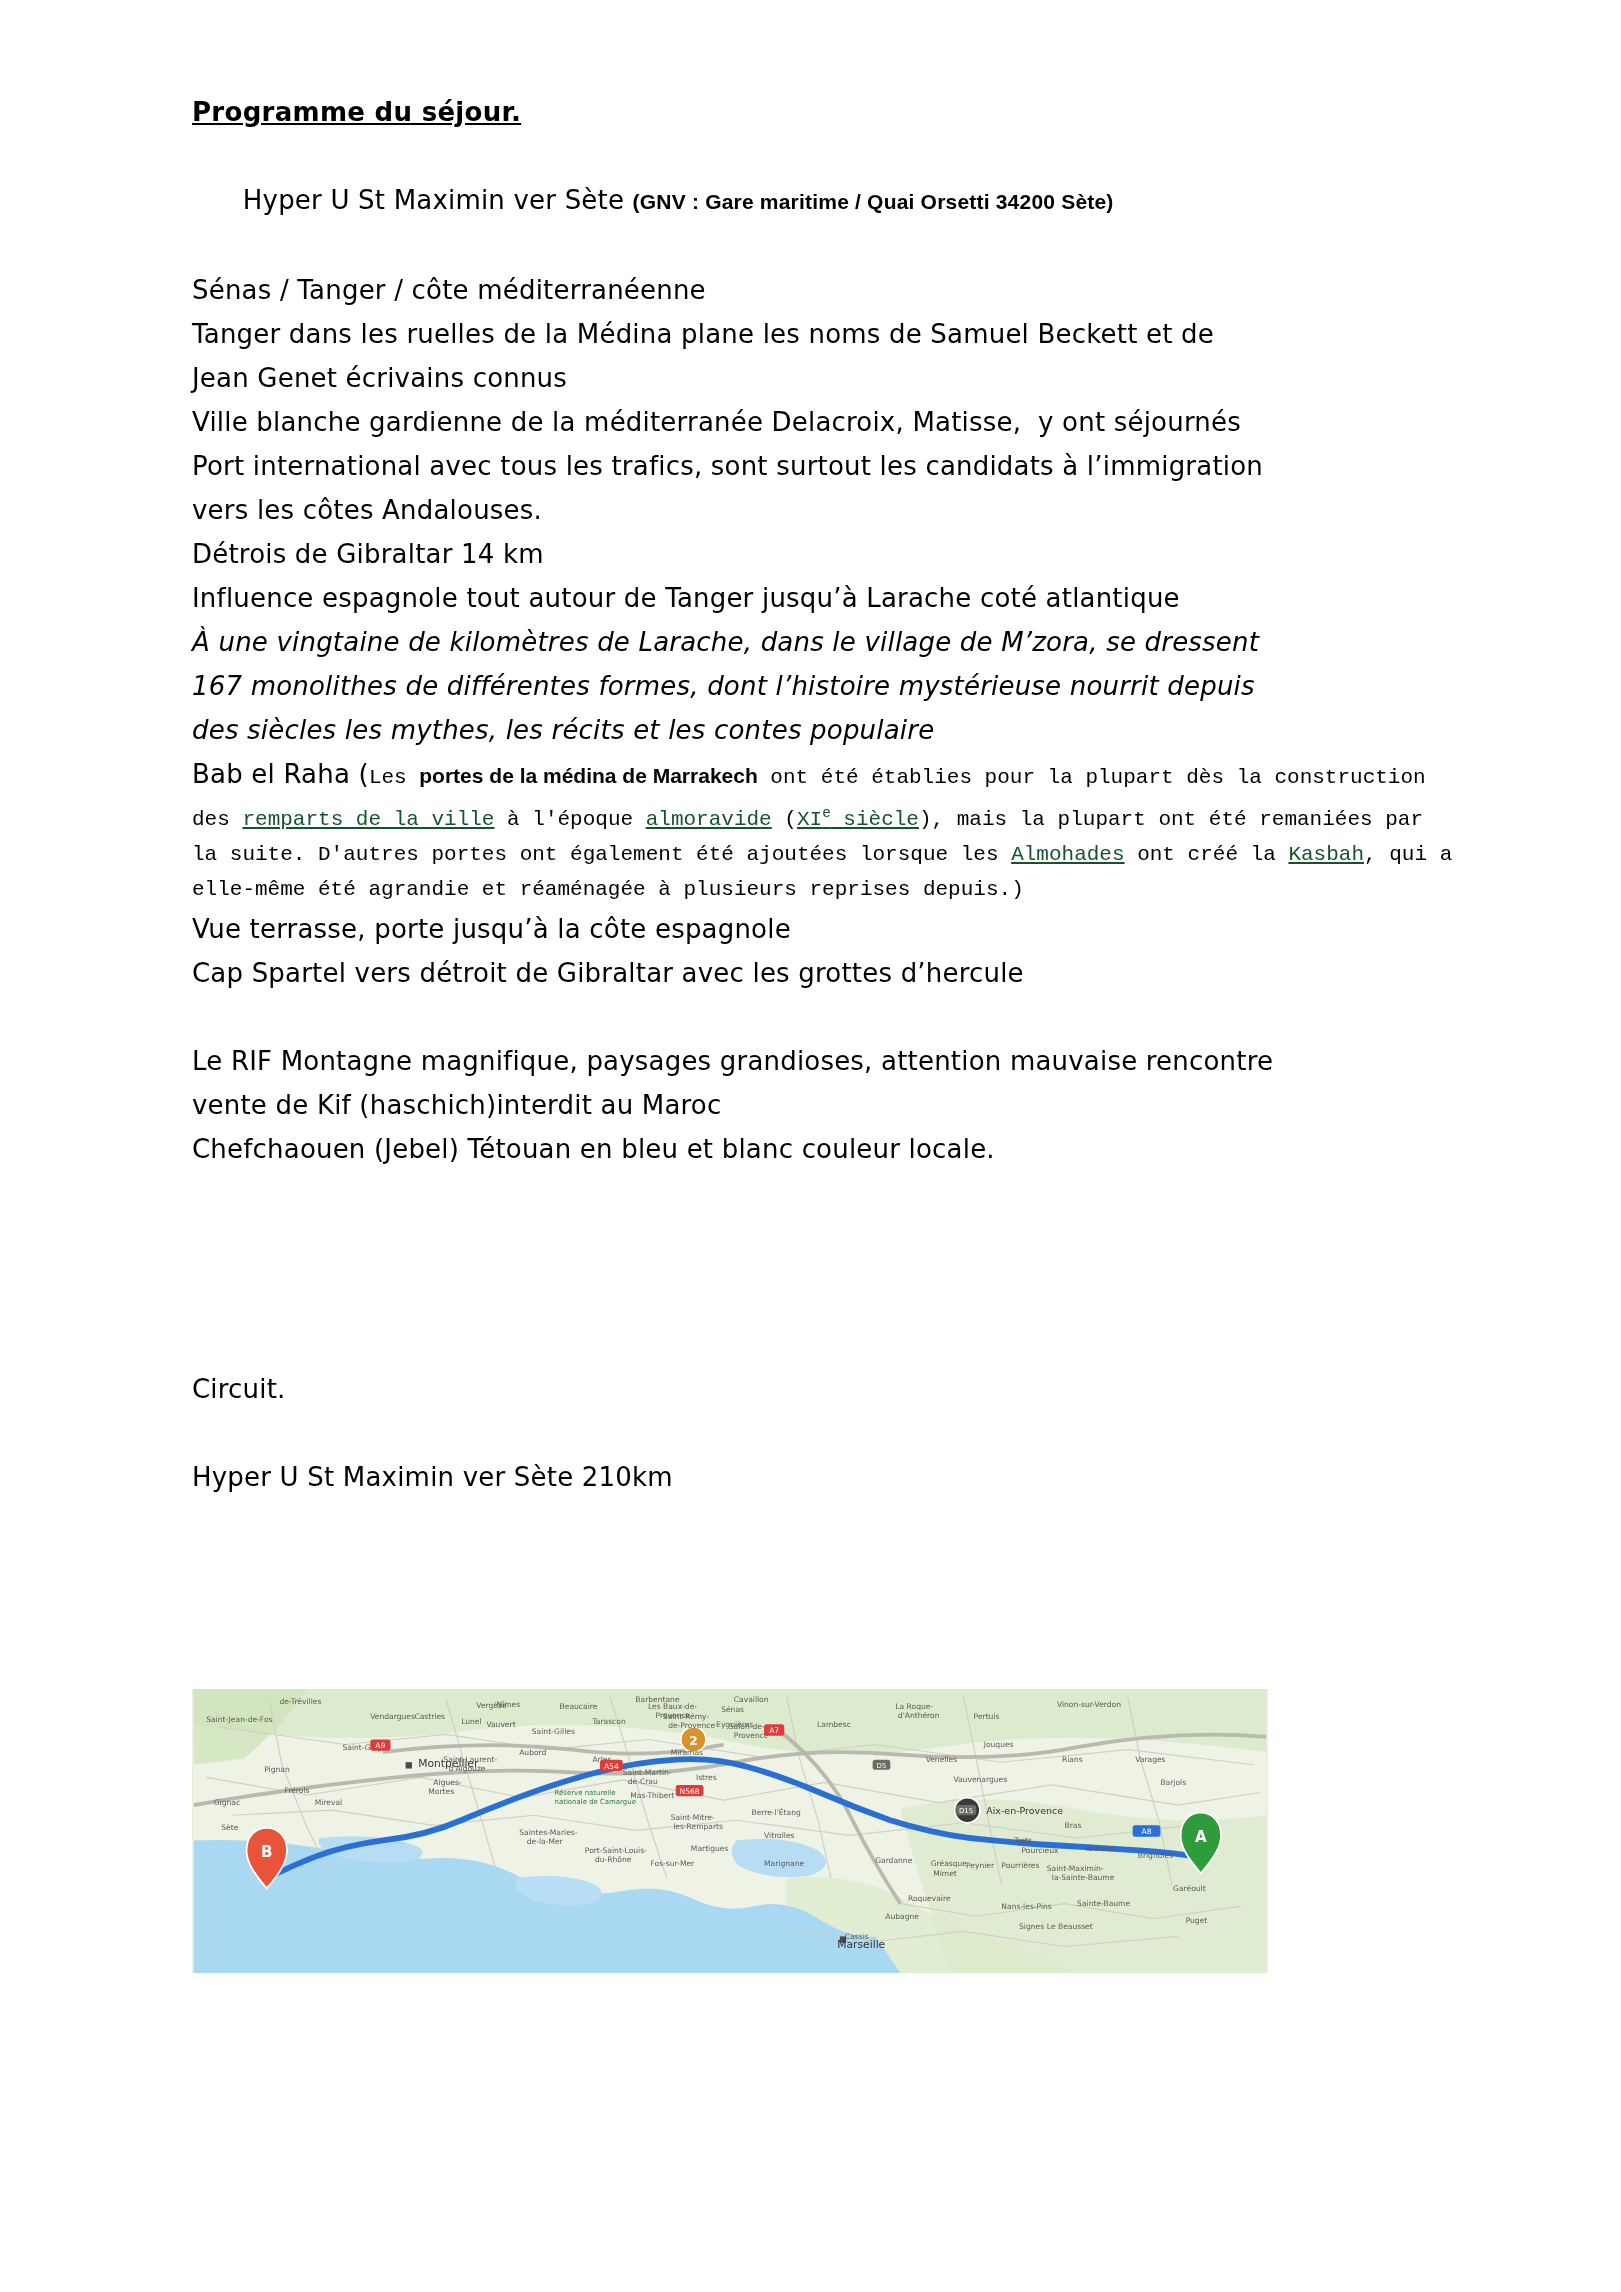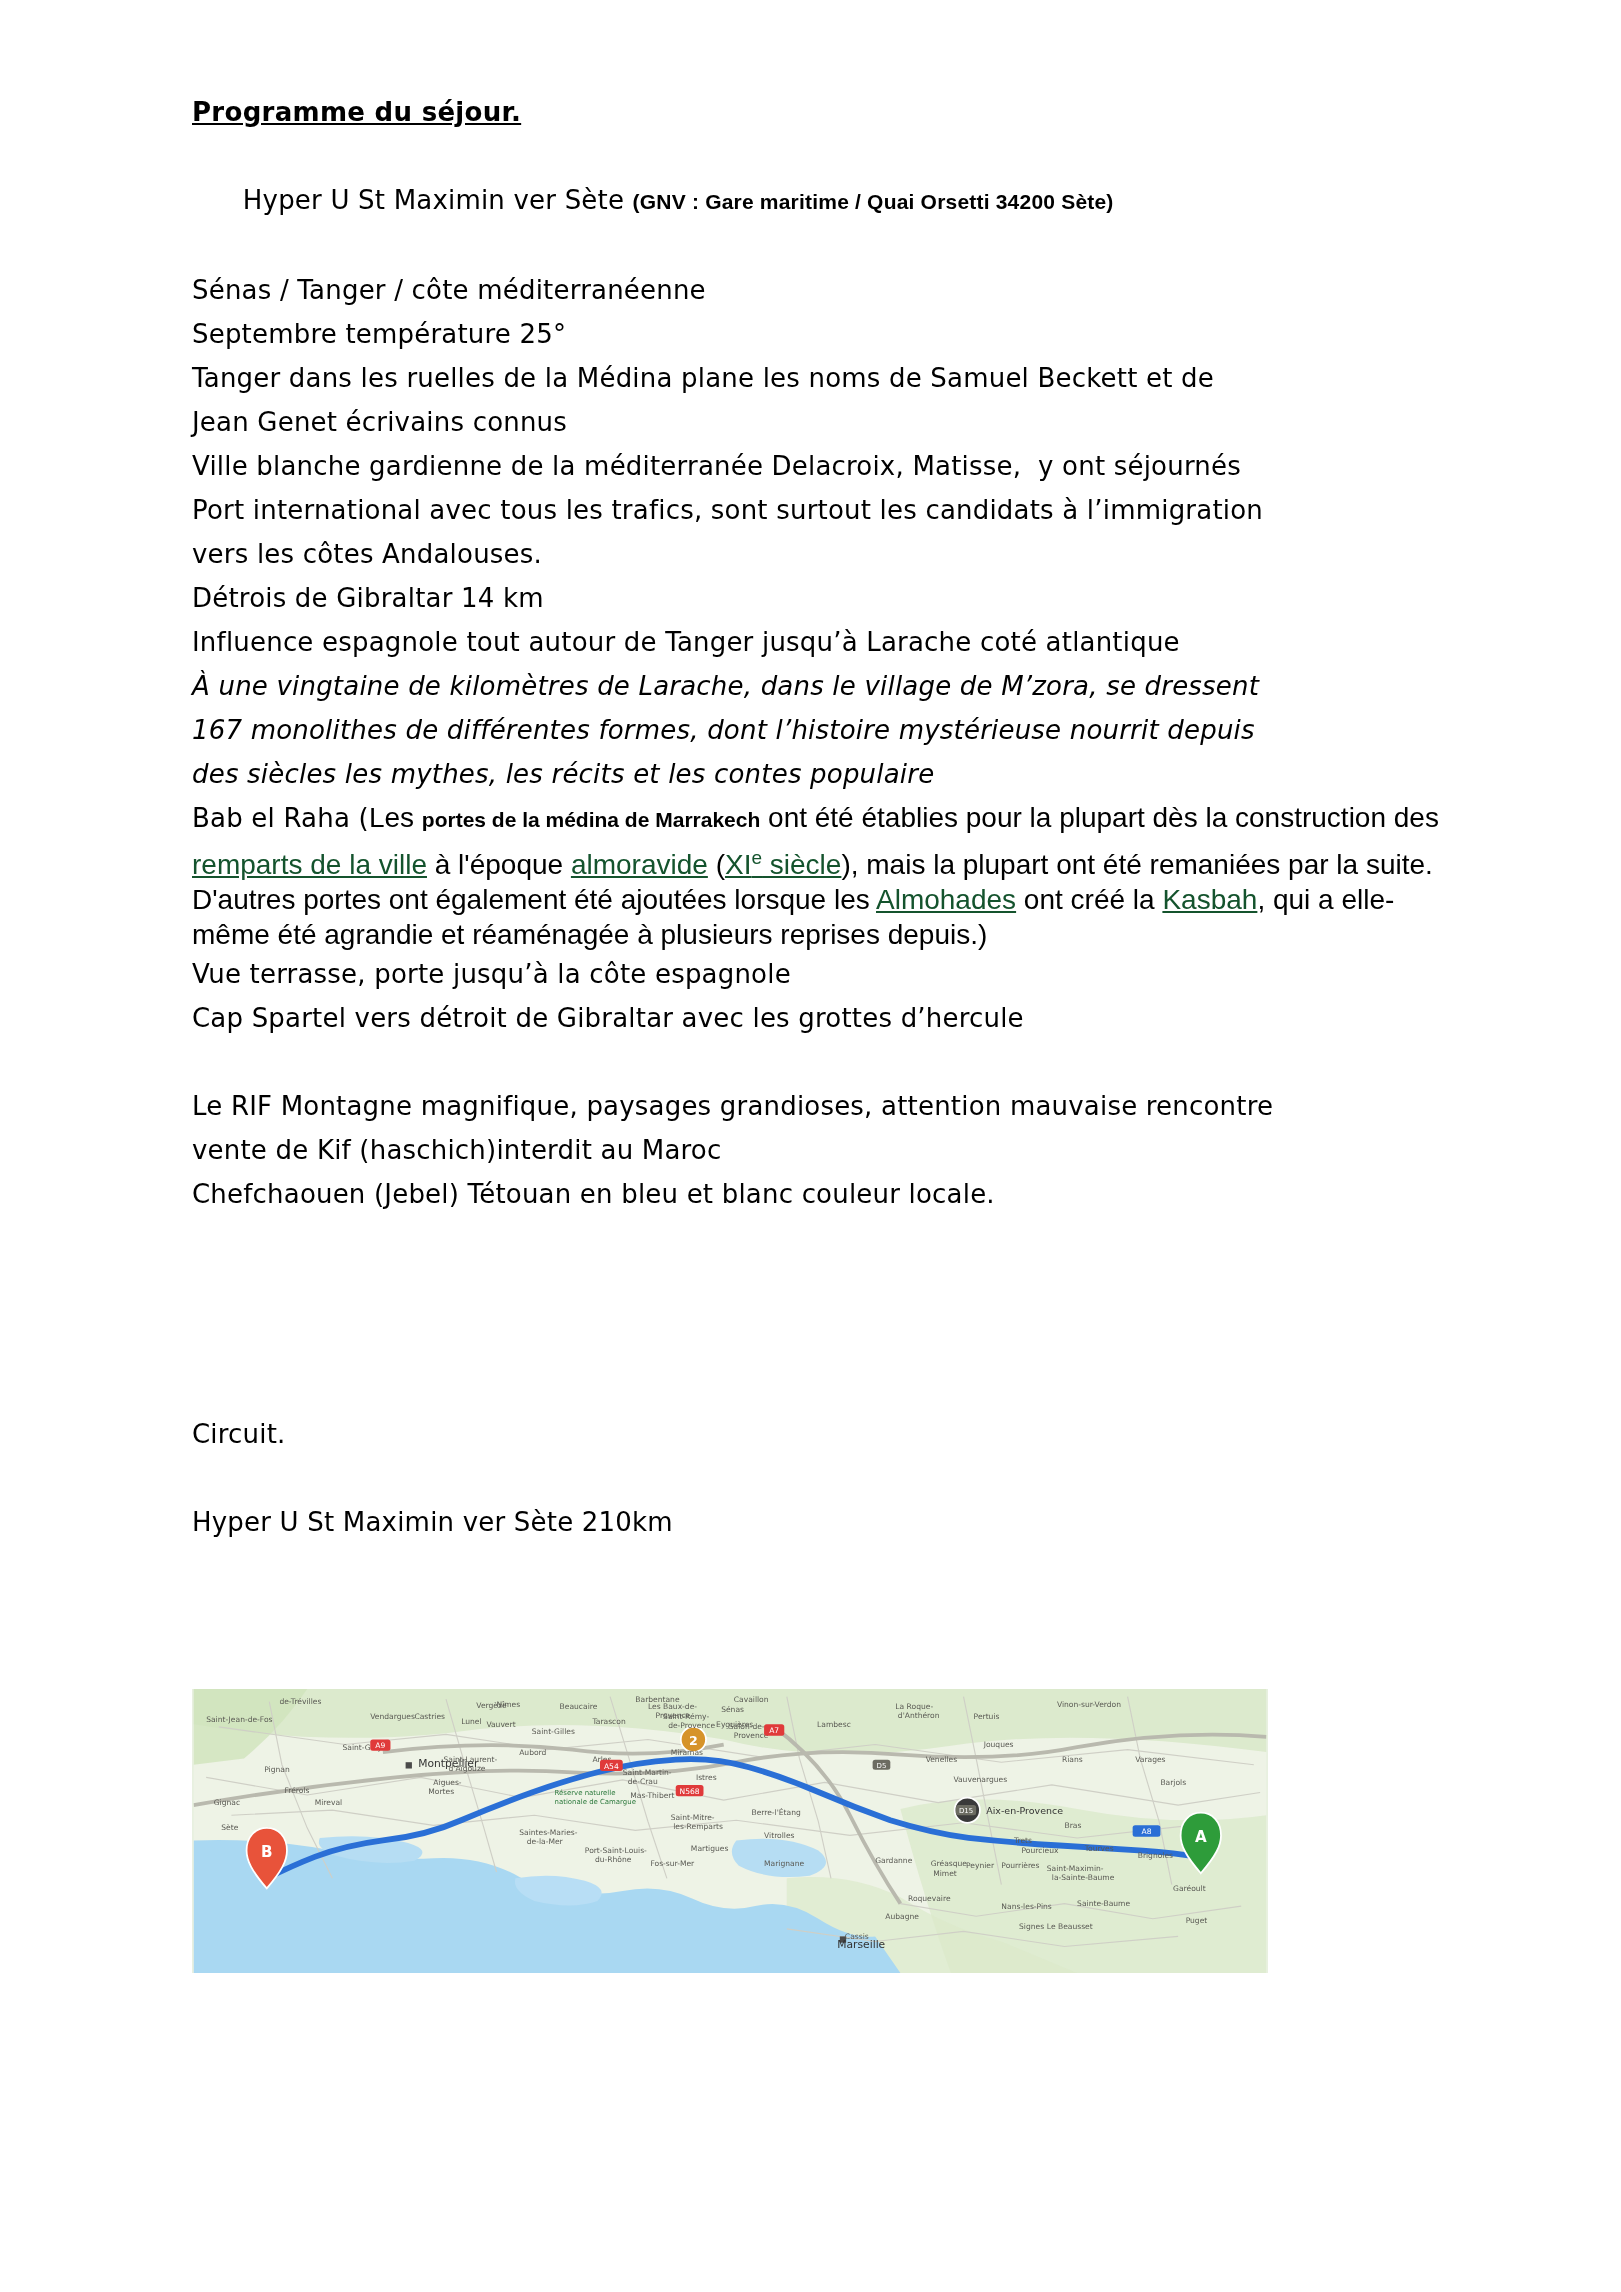--- a/index.html
+++ b/index.html
@@ -43,22 +43,22 @@
     line-height: 44px;
     font-weight: bold;
     text-decoration: underline;
     letter-spacing: 0.3px;
   }
   .italic {
     font-style: italic;
   }
   
   .small {
-    font-family: Liberation Sans, sans-serif;
-    font-size: 28px;
+    font-family: Liberation Mono, monospace;
+    font-size: 21px;
     line-height: 35px;
   }
   .inlinebold {
     font-family: "Liberation Sans", sans-serif;
     font-size: 21px;
     font-weight: bold;
   }
   .lnk {
     color: #14532d;
     text-decoration: underline;
@@ -88,21 +88,20 @@
 
   <div class="content">
 
     <div class="line title">Programme du séjour.</div>
 
     <div class="line">
       <span>Hyper U St Maximin ver Sète </span><span class="inlinebold">(GNV : Gare maritime / Quai Orsetti 34200 Sète)</span>
     </div>
 
     <div class="line">Sénas / Tanger / côte méditerranéenne</div>
-    <div class="line">Septembre température 25°</div>
     <div class="line">Tanger dans les ruelles de la Médina plane les noms de Samuel Beckett et de</div>
     <div class="line">Jean Genet écrivains connus</div>
     <div class="line">Ville blanche gardienne de la méditerranée Delacroix, Matisse,  y ont séjournés</div>
     <div class="line">Port international avec tous les trafics, sont surtout les candidats à l’immigration</div>
     <div class="line">vers les côtes Andalouses.</div>
     <div class="line">Détrois de Gibraltar 14 km</div>
     <div class="line">Influence espagnole tout autour de Tanger jusqu’à Larache coté atlantique</div>
     <div class="line italic">À une vingtaine de kilomètres de Larache, dans le village de M’zora, se dressent</div>
     <div class="line italic">167 monolithes de différentes formes, dont l’histoire mystérieuse nourrit depuis</div>
     <div class="line italic">des siècles les mythes, les récits et les contes populaire</div>

